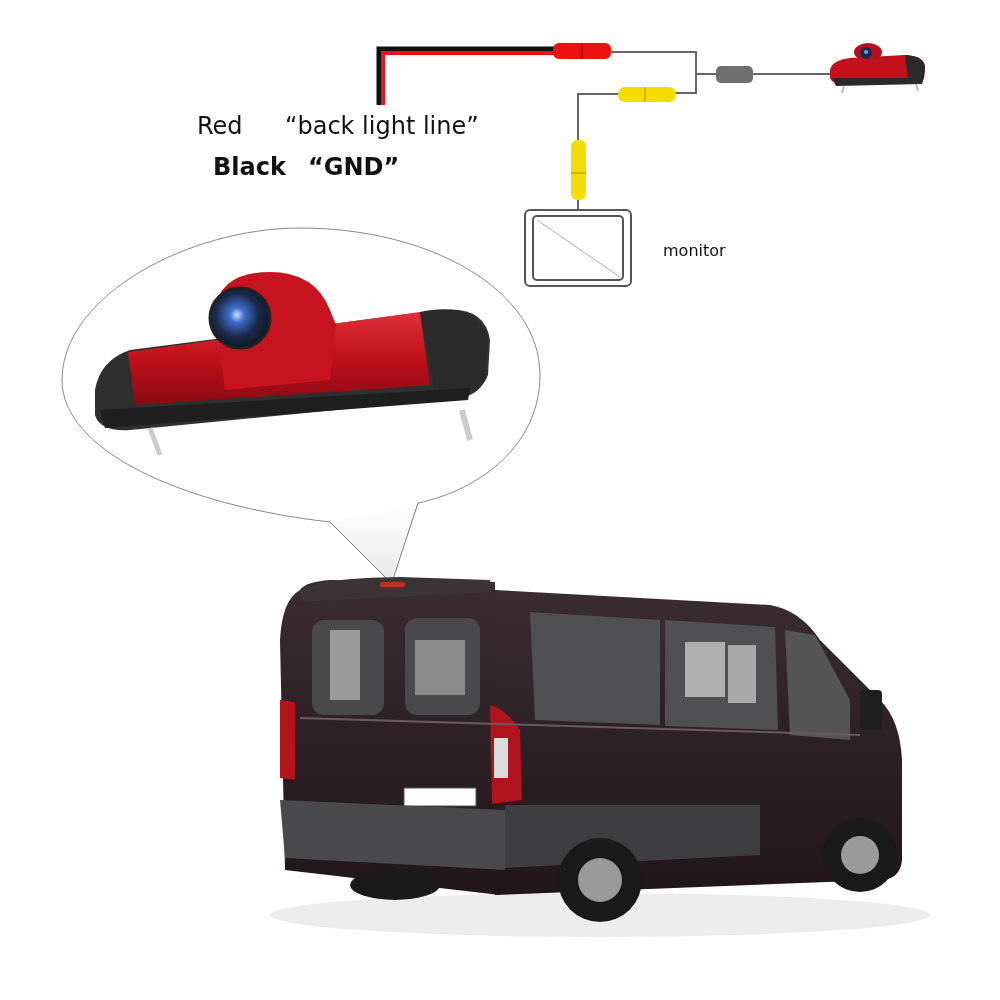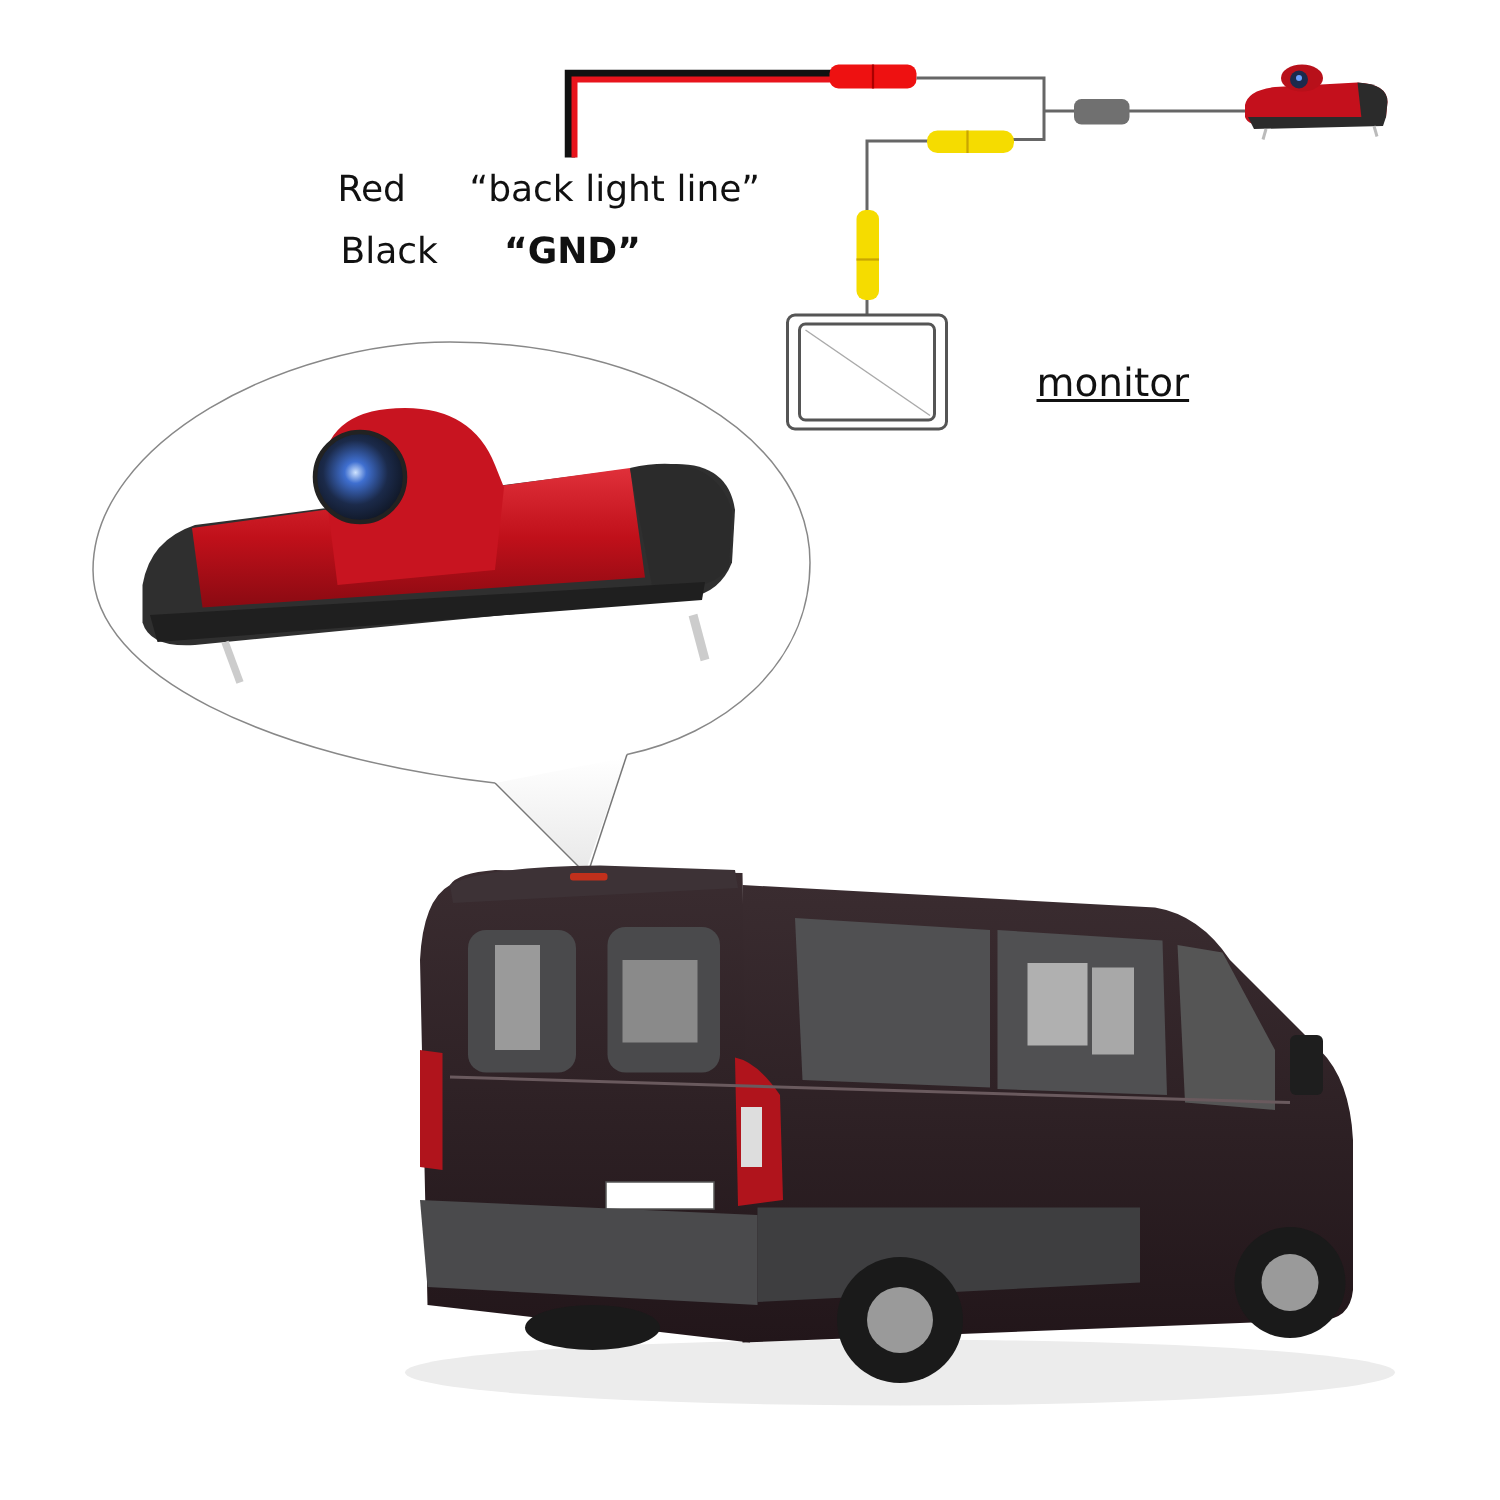--- a/index.html
+++ b/index.html
@@ -1,17 +1,17 @@
 <!DOCTYPE html>
 <html><head>
 <meta charset="utf-8">
 <style>
   html,body{margin:0;padding:0;background:#ffffff;}
   body{width:1000px;height:1000px;position:relative;overflow:hidden;font-family:"Liberation Sans",sans-serif;}
-  .abs{position:absolute;margin-left:28px;}
+  .abs{position:absolute;}
   .label{font-family:"DejaVu Sans",sans-serif;font-size:24px;color:#111;white-space:pre;}
   svg{position:absolute;left:0;top:0;}
 </style>
 </head>
 <body>
 
 <svg width="1000" height="1000">
 
   <g>
     <polyline points="380,105 380,50 560,50" fill="none" stroke="#111" stroke-width="7"></polyline>
@@ -146,15 +146,15 @@
     <circle cx="860" cy="855" r="37" fill="#1a1a1a"></circle>
     <circle cx="860" cy="855" r="19" fill="#9a9a9a"></circle>
     <ellipse cx="395" cy="885" rx="45" ry="15" fill="#1a1a1a"></ellipse>
 
     <line x1="300" y1="718" x2="860" y2="735" stroke="#6a5a5e" stroke-width="2"></line>
   </g>
 </svg>
 
 <div class="abs label" style="left:197px;top:112px;">Red</div>
 <div class="abs label" style="left:285px;top:112px;text-align:right;">“back light line”</div>
-<div class="abs label" style="left:199px;top:153px;">Black</div>
+<div class="abs label" style="left:213px;top:153px;font-weight:bold;">Black</div>
 <div class="abs label" style="left:308px;top:153px;font-weight:bold;">“GND”</div>
-<div class="abs label" style="left:663px;top:241px;font-size:26px;text-decoration:underline;">monitor</div>
+<div class="abs label" style="left:663px;top:241px;font-size:16px;">monitor</div>
 
 </body></html>

